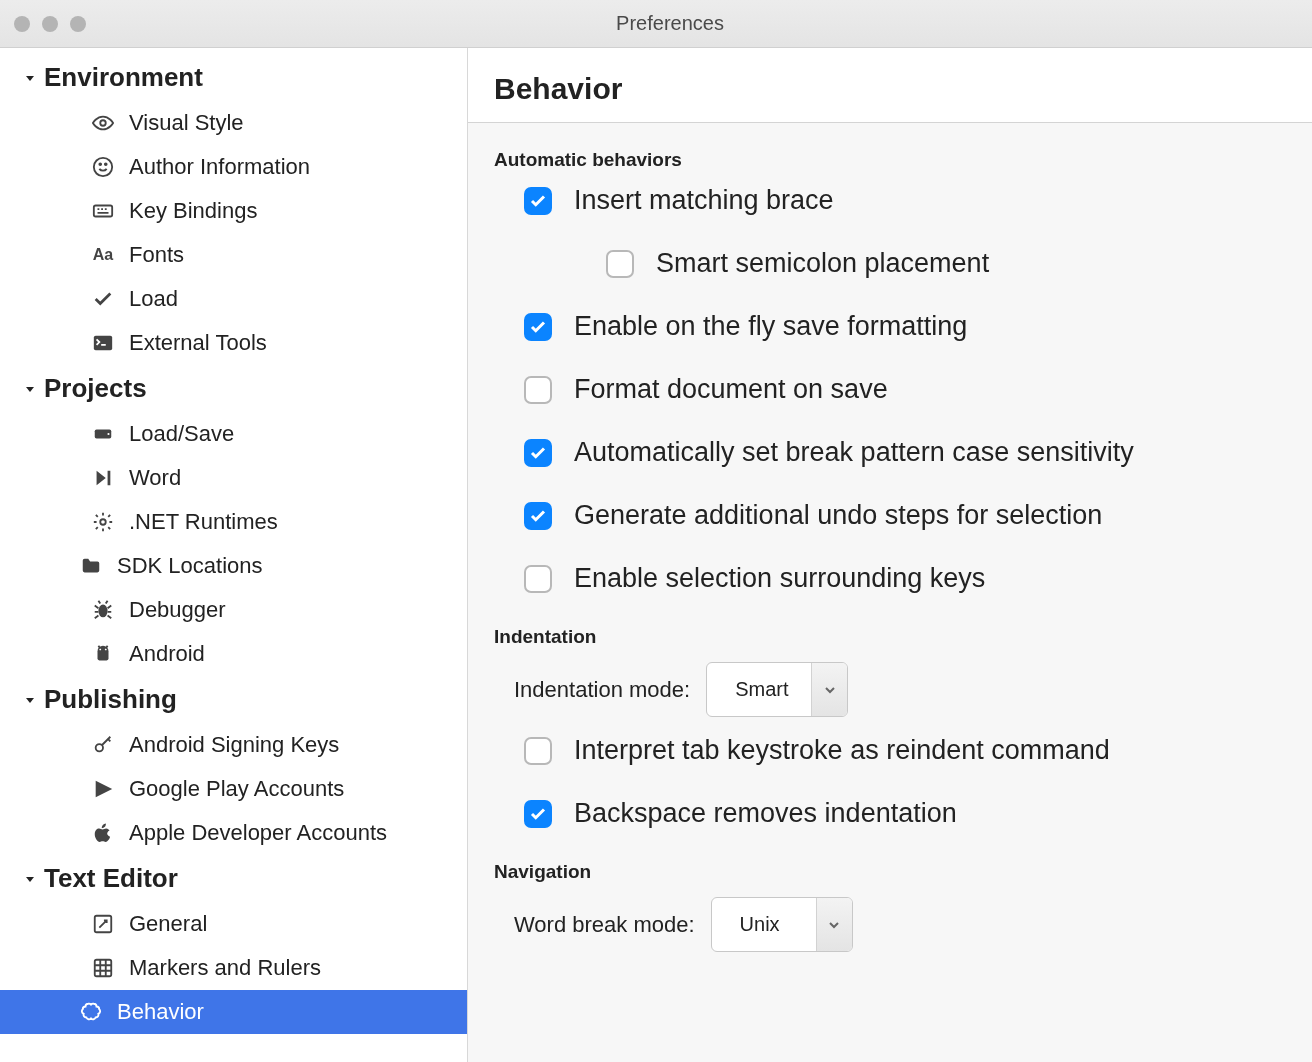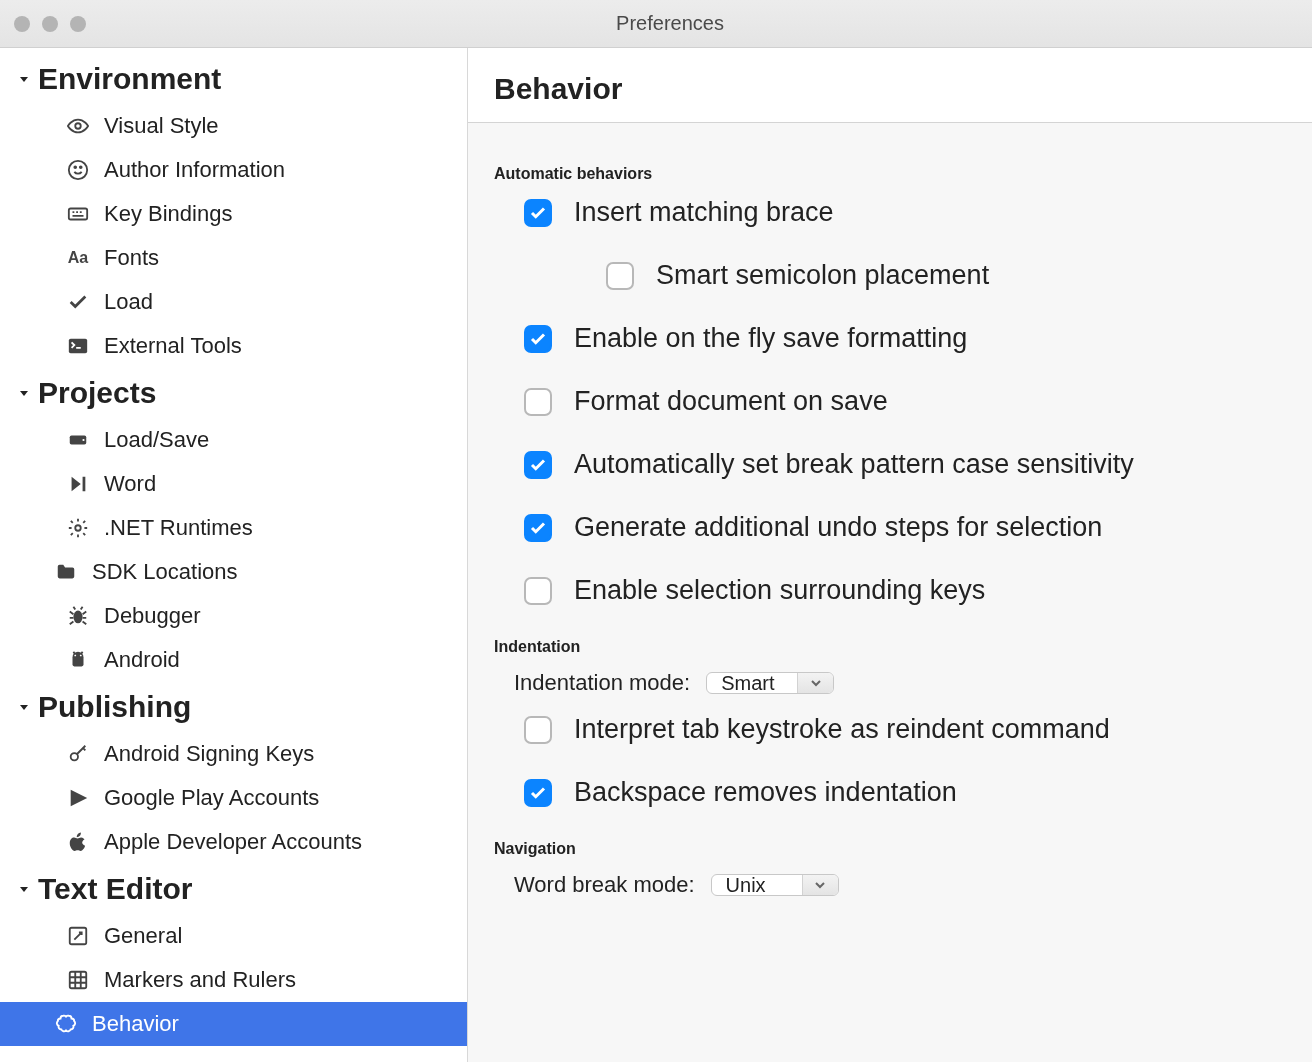--- a/index.html
+++ b/index.html
@@ -3,41 +3,41 @@
 <meta charset="utf-8">
 <style>
   * { box-sizing: border-box; margin: 0; padding: 0; }
   html, body { width: 1312px; height: 1062px; font-family: -apple-system, "Helvetica Neue", Arial, sans-serif; color: #222; background: #fff; overflow: hidden; }
   .titlebar { height: 48px; background: linear-gradient(#ececec,#e4e4e4); border-bottom: 1px solid #d0d0d0; display: flex; align-items: center; position: relative; }
   .traffic-lights { display: flex; gap: 12px; margin-left: 14px; }
   .tl { width: 16px; height:16px; border-radius:50%; background:#b4b4b4; }
   .title { position:absolute; left:0; right:0; text-align:center; font-size:20px; color:#4a4a4a; pointer-events:none;padding-left:28px; }
   .container { display:flex; height: calc(100% - 48px); }
   .sidebar { width: 468px; border-right:1px solid #d8d8d8; overflow:auto; padding-top:6px; }
-  .section-header { display:flex; align-items:center; padding: 8px 18px 8px 16px; font-size:30px; font-weight:700; cursor:default; }
+  .section-header { display:flex; align-items:center; padding: 8px 18px 8px 22px; font-size:26px; font-weight:700; cursor:default; }
   .section-header .arrow { width:16px; margin-right:6px; display:inline-flex; align-items:center; justify-content:center;}
   .item { display:flex; align-items:center; padding:6px 10px 6px 66px; font-size:22px; cursor:default; min-height:44px;}
-  .item .icon { width:24px; height:24px; margin-right:14px; display:inline-flex; align-items:center; justify-content:center; color:#444;}
+  .item .icon { width:24px; height:24px; margin-right:14px; display:inline-flex; align-items:center; justify-content:center; color:#444;margin-left:25px;}
   .item .subarrow { position:relative; left:-28px; width:0; margin-right:-12px; display:inline-flex;}
   .item.selected { background:#3f75e8; color:#fff; }
   .item.selected .icon { color:#fff; }
   .content { flex:1; display:flex; flex-direction:column; }
   .content-header { padding:24px 26px 16px 26px; border-bottom:1px solid #d4d4d4; background:#fff;}
   .content-header h1 { font-size:30px; font-weight:700;}
   .content-body { padding: 20px 26px; background:#f7f7f7; flex:1; overflow:auto;}
-  .group-title { font-size:16px; font-weight:700; margin: 22px 0 14px 0;}
+  .group-title { font-size:19px; font-weight:700; margin: 6px 0 14px 0;}
   .check-row { display:flex; align-items:center; margin-left:30px; margin-bottom:32px; }
   .check-row.sub { margin-left:112px; }
   .checkbox { width:28px; height:28px; border-radius:7px; border:2px solid #b8b8b8; background:#fff; display:inline-flex; align-items:center; justify-content:center; margin-right:22px; flex-shrink:0; }
   .checkbox.checked { background:#0b84ff; border-color:#0b84ff; }
   .checkbox.checked svg { stroke:#fff; }
   .check-label{ font-size:27px; }
   .form-row { display:flex; align-items:center; margin-left:20px; margin-bottom:18px;}
   .form-label { font-size:22px; margin-right:16px;}
-  .select { display:inline-flex; align-items:stretch; height:22px; border:1px solid #c8c8c8; border-radius:6px; background:#fff; overflow:hidden;}
+  .select { display:inline-flex; align-items:stretch; height:55px; border:1px solid #c8c8c8; border-radius:6px; background:#fff; overflow:hidden;padding-left:14px;}
   .select .val { padding:0 14px; display:flex; align-items:center; font-size:20px; min-width:90px;}
   .select .btn { width:36px; background:linear-gradient(#f3f3f3,#e4e4e4); border-left:1px solid #d2d2d2; display:flex; align-items:center; justify-content:center;}
   svg { display:block; }
 </style>
 </head>
 <body>
 
 <div class="titlebar">
   <div class="traffic-lights">
     <div class="tl"></div>

